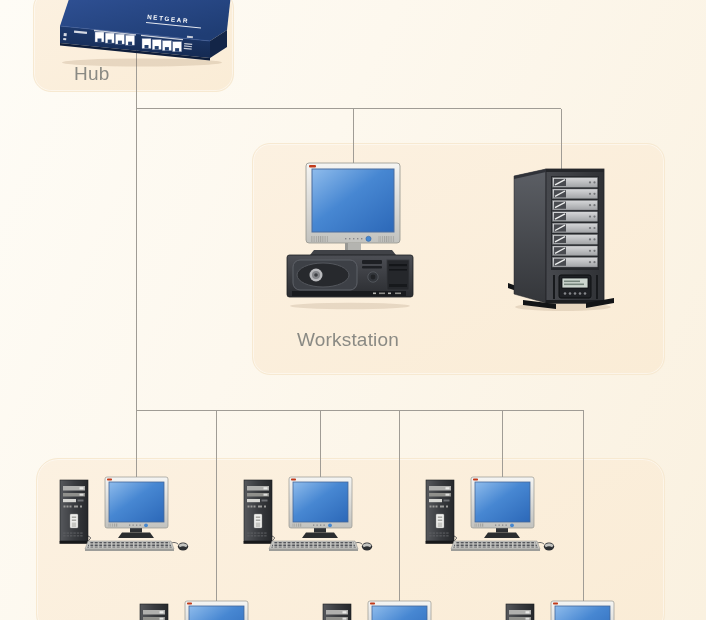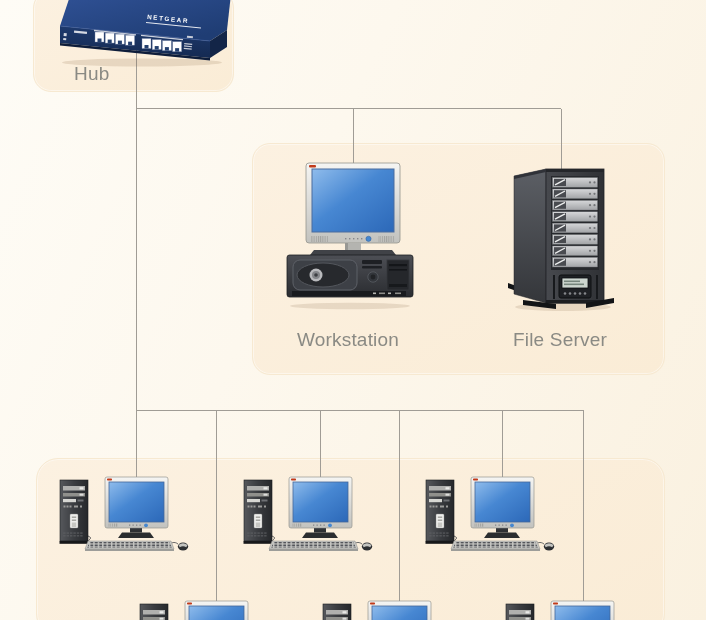--- a/index.html
+++ b/index.html
@@ -316,21 +316,20 @@
         <circle cx="72" cy="130.5" r="1.3"></circle>
           <circle cx="77" cy="130.5" r="1.3"></circle>
       </g>
       <rect x="38" y="137" width="58" height="3.5" fill="#1b1d20"></rect>
       <polygon points="15,137 48,141 48,146 15,142" fill="#121416"></polygon>
       <polygon points="78,140 106,135 106,140 78,145" fill="#121416"></polygon>
     </svg>
   </div>
 
   <div class="label" id="wsLabel">Workstation</div>
-  <div class="label" id="fsLabel">File Server</div>
 
 <div class="device pc" style="left: 59px; top: 475px;">
     <svg width="140" height="85" viewBox="0 0 140 85">
         <use href="#pcSym"></use>
       </svg>
   </div>
     <div class="device pc" style="left: 243px; top: 475px;">
     <svg width="140" height="85" viewBox="0 0 140 85">
         <use href="#pcSym"></use>
       </svg>

